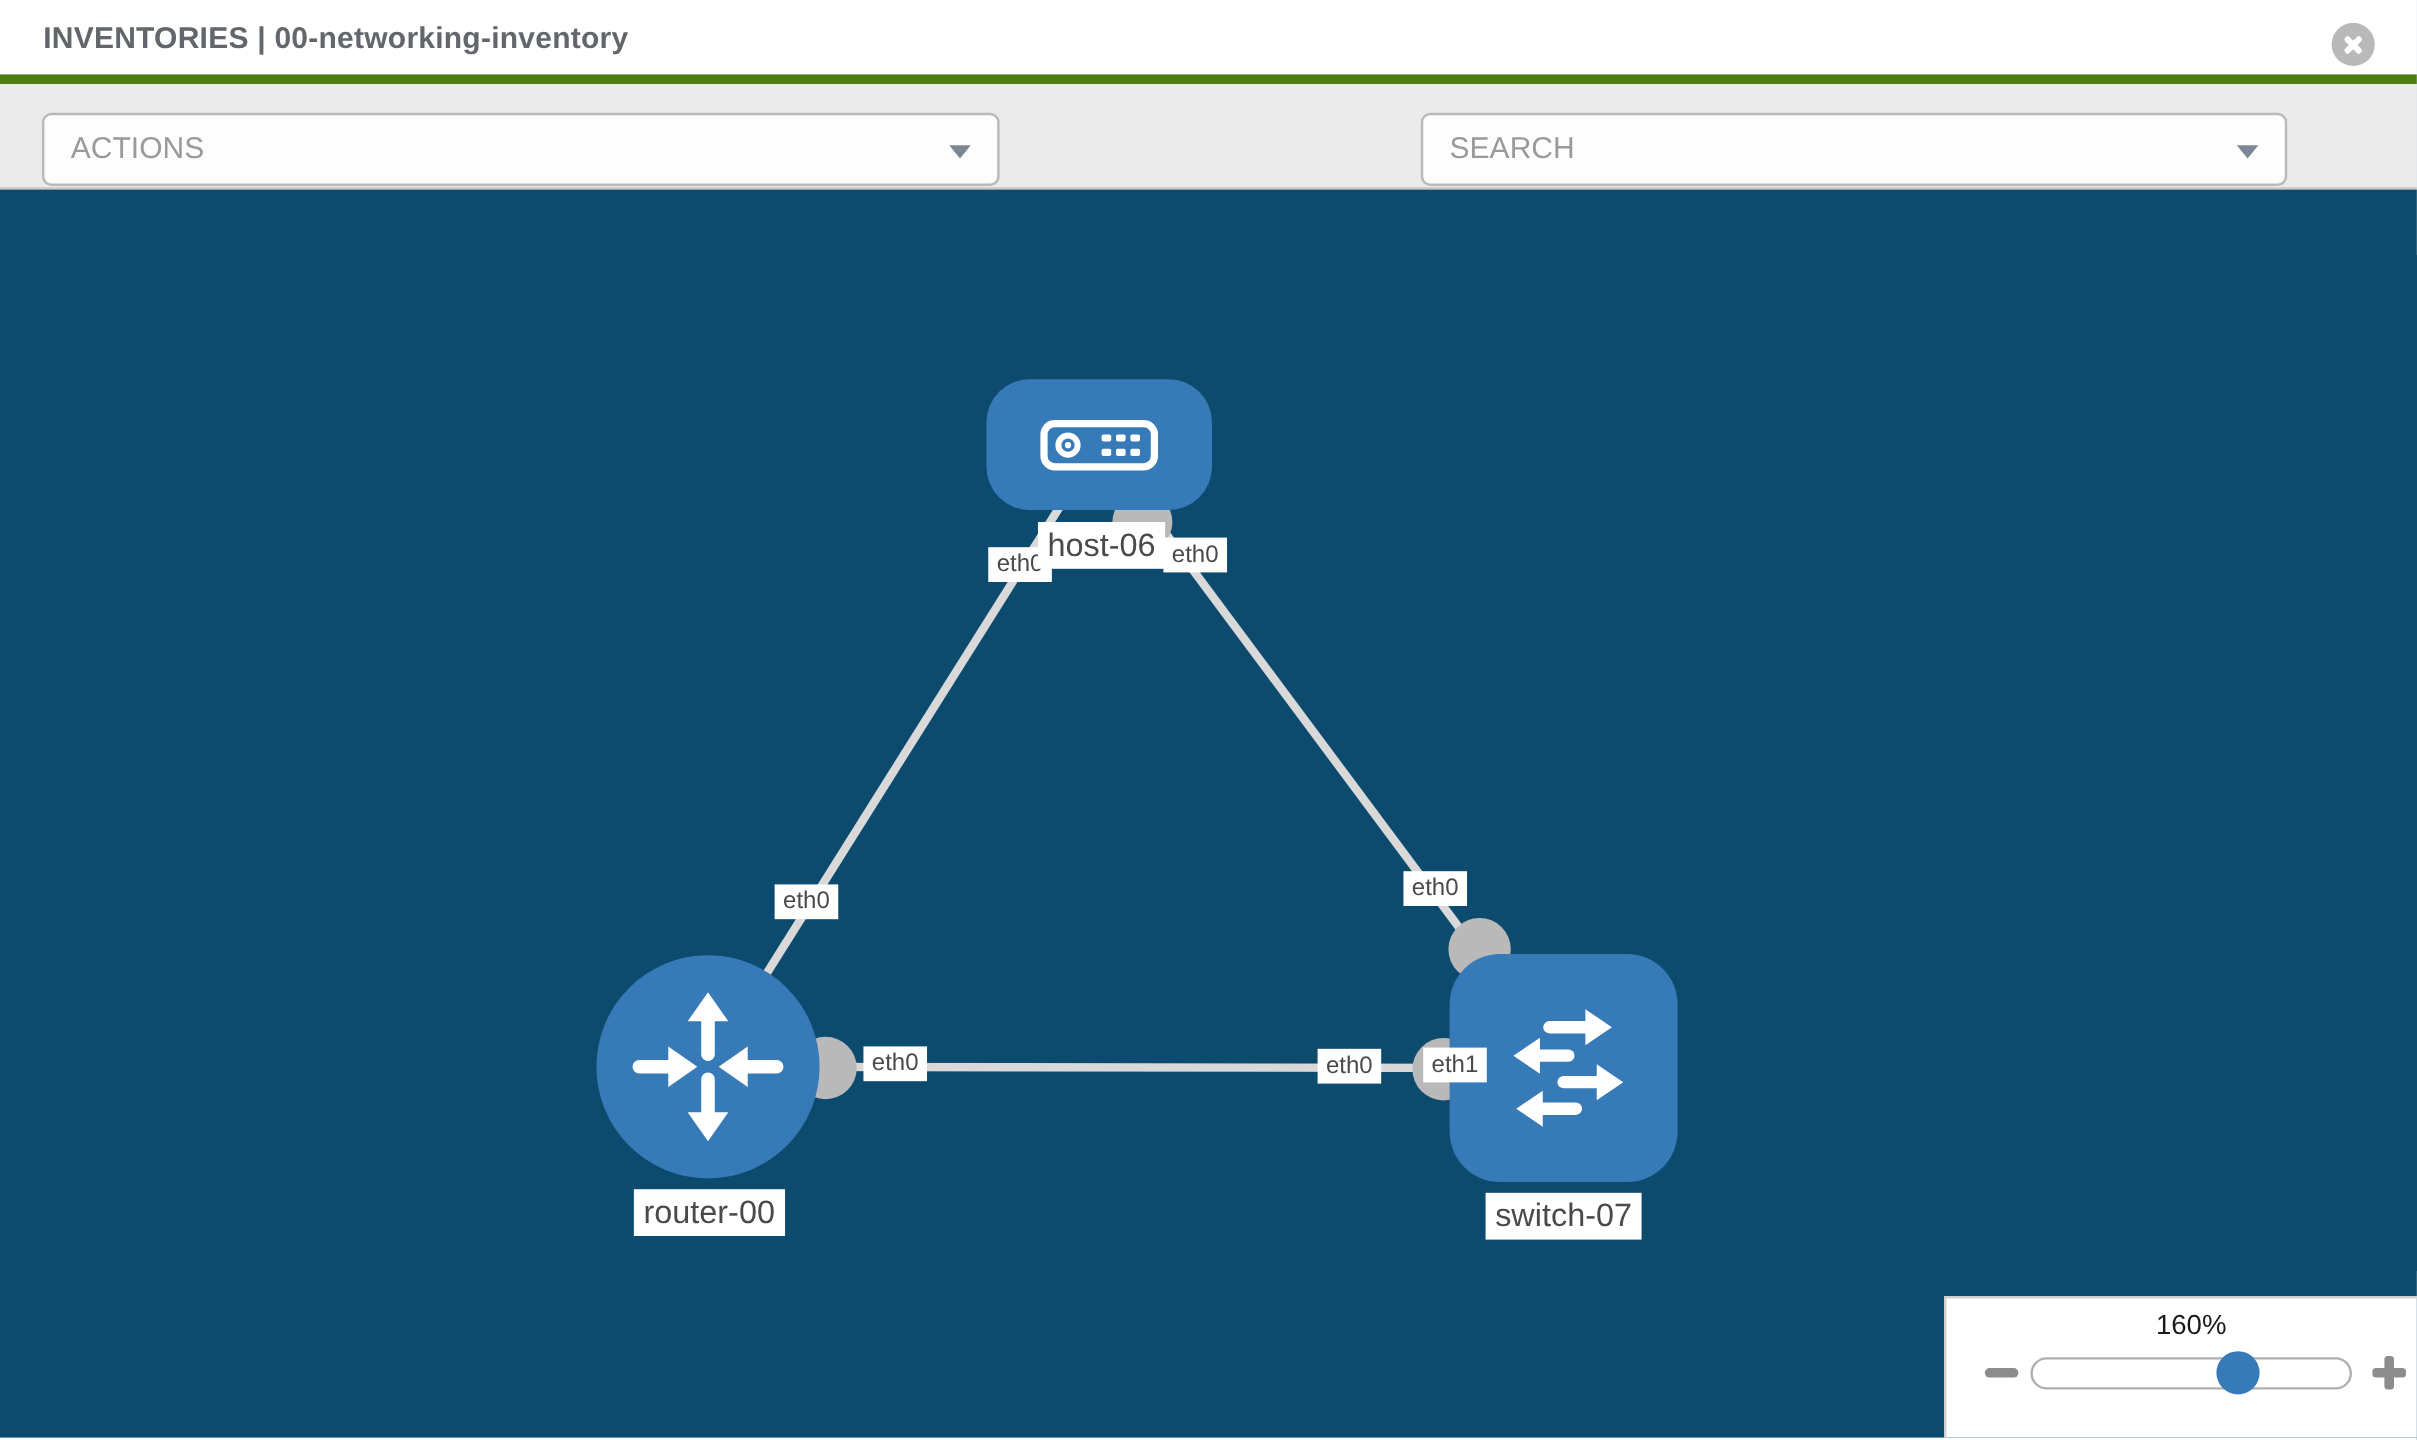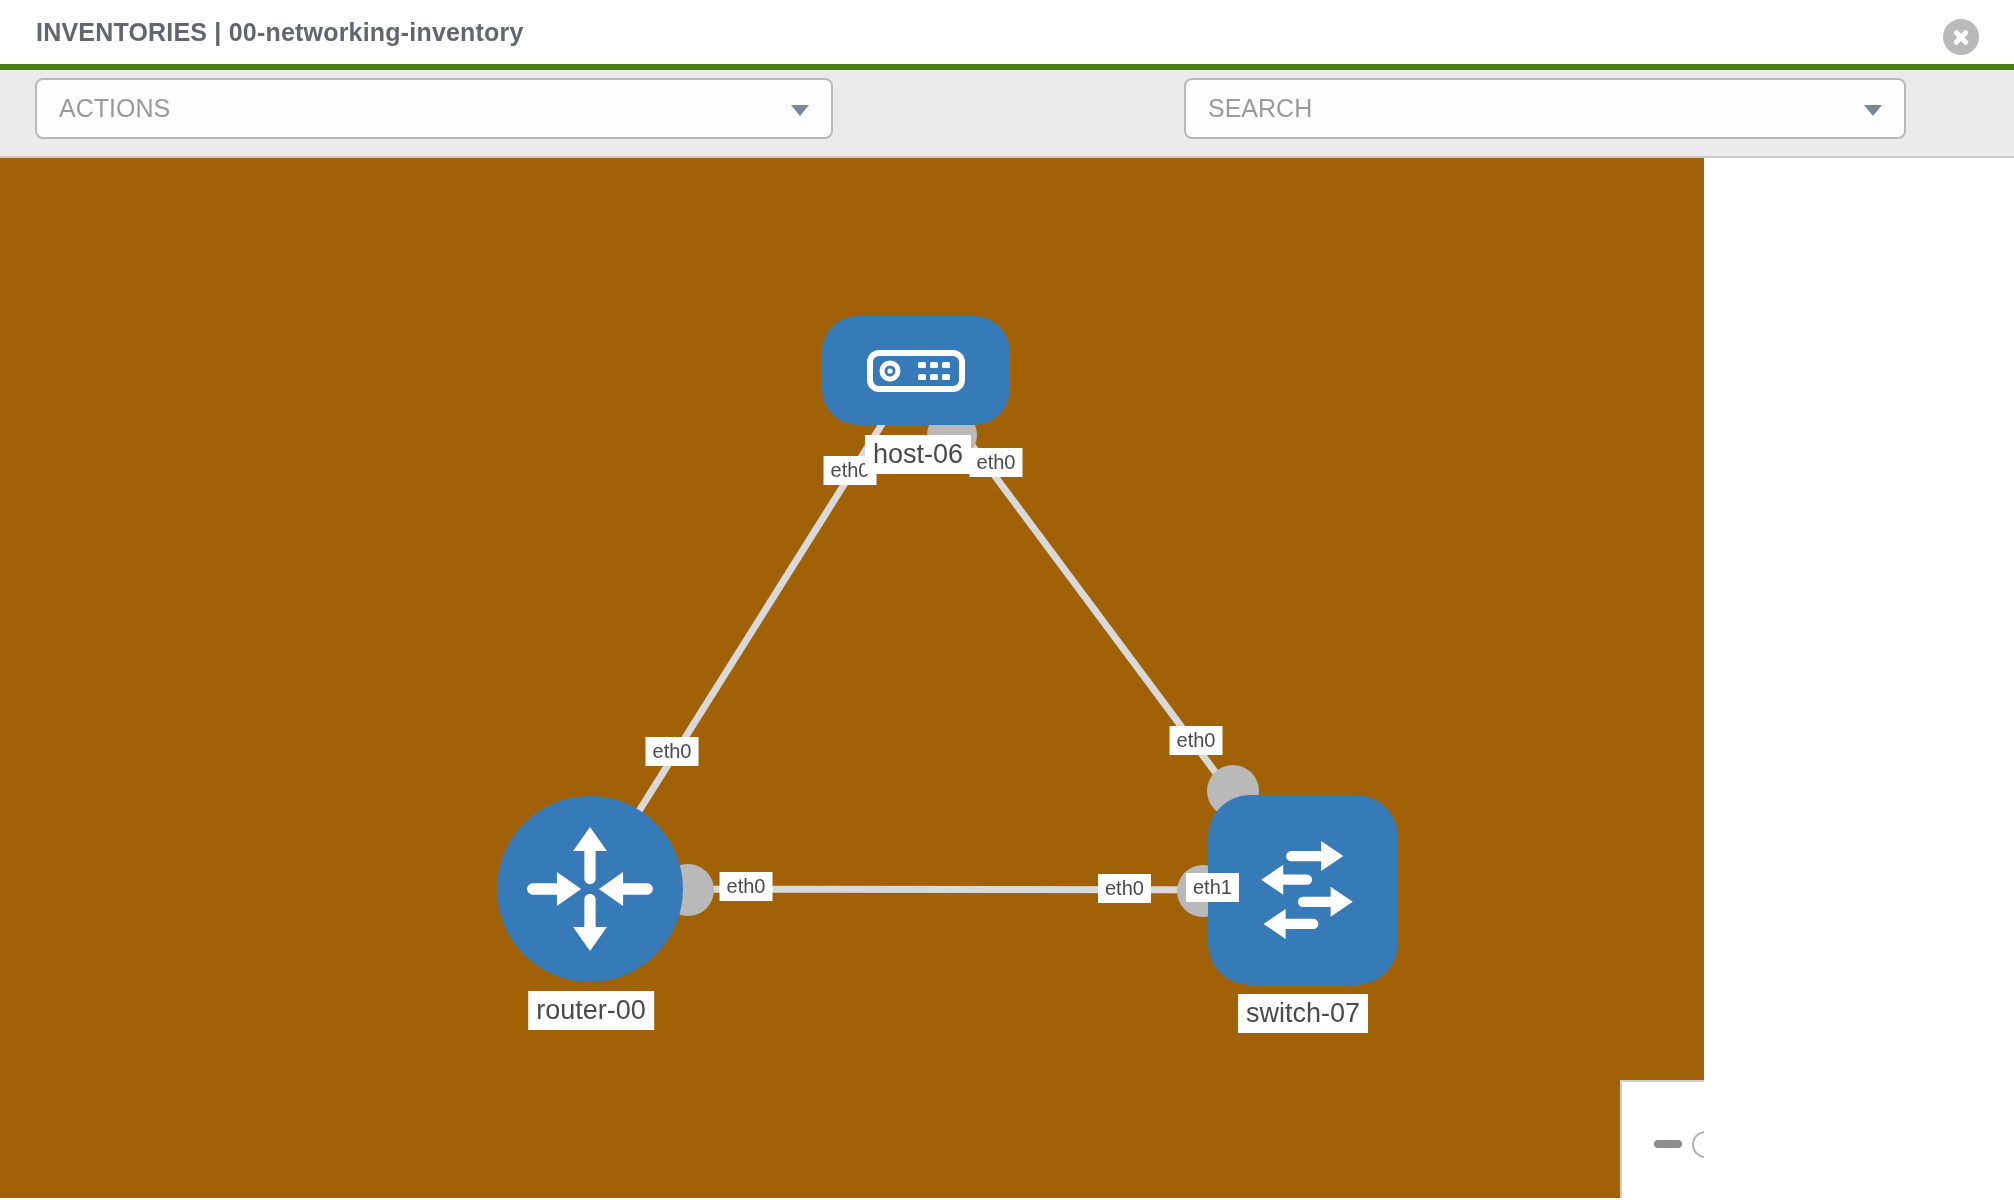--- a/index.html
+++ b/index.html
@@ -4,61 +4,61 @@
 <style>
   html,body{margin:0;padding:0;}
   body{
     width:2014px;height:1200px;overflow:hidden;background:#fff;
     font-family:"Liberation Sans", sans-serif;
     -webkit-font-smoothing:antialiased;
   }
   
   .header{
     position:relative;width:100%;height:70px;background:#ffffff;
-    border-bottom:6px solid #4d7c0f;box-sizing:border-box;
+    border-bottom:8px solid #4d7c0f;box-sizing:border-box;
   }
   .header-title{
     position:absolute;left:36px;top:18px;
     font-size:25px;font-weight:bold;color:#63676b;letter-spacing:.2px;
   }
   .close-btn{
     position:absolute;left:1943px;top:19px;width:36px;height:36px;border-radius:50%;
     background:#b9b9b9;cursor:pointer;
   }
   .close-btn .bar{
     position:absolute;left:9px;top:15.5px;width:18px;height:5px;border-radius:2px;background:#fff;
   }
   .close-btn .bar.b1{transform:rotate(45deg);}
   .close-btn .bar.b2{transform:rotate(-45deg);}
   
   .toolbar{
     position:relative;width:100%;height:88px;background:#ebebeb;
     border-bottom:2px solid #c9c9c9;box-sizing:border-box;
   }
   .select-box{
-    position:absolute;top:8px;height:61px;background:#fdfdfd;
+    position:absolute;top:24px;height:61px;background:#fdfdfd;
     border:2px solid #b9b9b9;border-radius:8px;box-sizing:border-box;
     cursor:pointer;
     padding-left:16px;
   }
   .select-box .sel-label{
     position:absolute;left:22px;top:0;line-height:57px;font-size:25px;color:#9a9a9a;
   }
   .caret{
     position:absolute;right:22px;top:25px;width:0;height:0;
     border-left:9px solid transparent;border-right:9px solid transparent;
     border-top:11px solid #7d8694;
   }
   .actions-box{left:35px;width:798px;}
   .search-box{left:1184px;width:722px;}
   .tool-icon{position:absolute;top:97px;cursor:pointer;}
   .tool-icon svg{display:block;}
   
   .canvas{
-    position:relative;width:1704px;height:1040px;background:#a16207;overflow:hidden;
+    position:relative;width:2014px;height:1040px;background:#0c4a6e;overflow:hidden;
   }
   .links-svg{position:absolute;left:0;top:0;}
   .node{position:absolute;background:#377ab8;display:flex;align-items:center;justify-content:center;cursor:grab;}
   .node-host{left:822px;top:158px;width:188px;height:109px;border-radius:36px;}
   .node-router{left:497px;top:638px;width:186px;height:186px;border-radius:50%;}
   .node-switch{left:1208px;top:637px;width:190px;height:190px;border-radius:42px;}
   .nlabel{
     position:absolute;background:#ffffff;color:#4a4a4a;white-space:nowrap;
   }
   .name-label{font-size:27px;padding:4px 8px;transform:translateX(-50%);}

